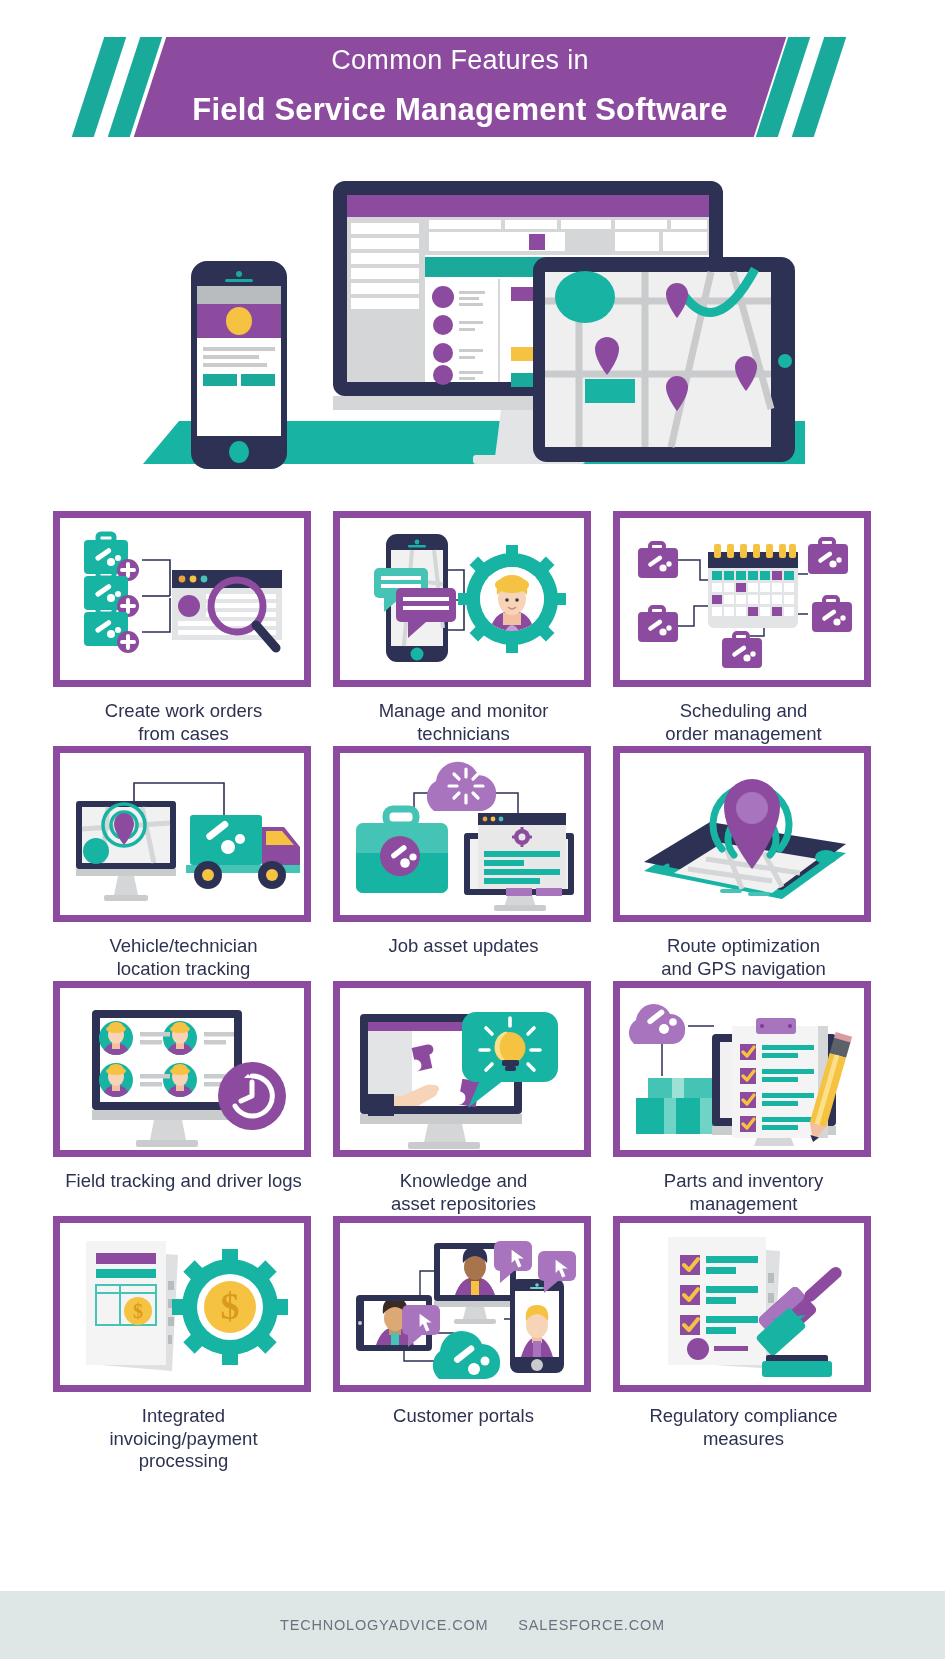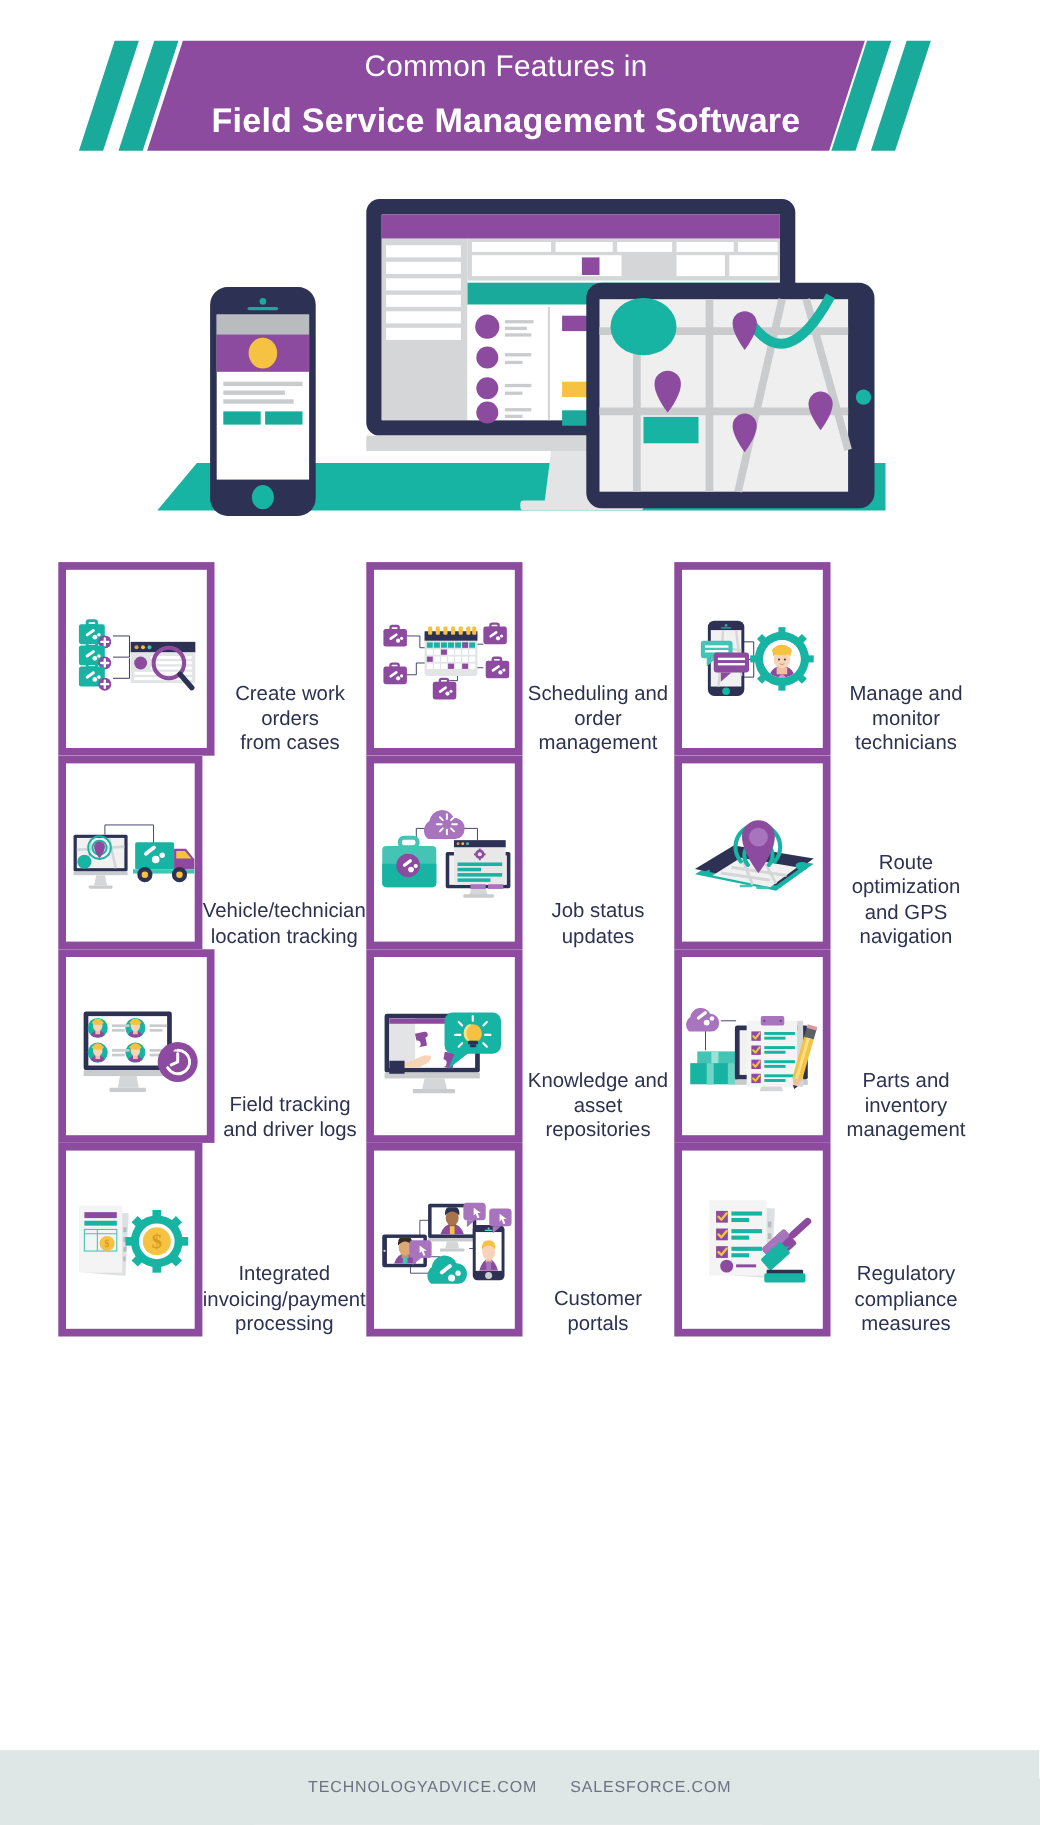--- a/index.html
+++ b/index.html
@@ -73,21 +73,22 @@
   .grid {
     display: grid;
     grid-template-columns: repeat(3, 280px);
     column-gap: 0px;
     justify-content: center;
     margin-top: 12px;
   }
   .cell {
     width: 280px;
     display: flex;
-    align-items: flex-end;
+    flex-direction: column;
+    align-items: flex-start;
   }
   .card-frame {
     width: 258px;
     height: 176px;
     border: 7px solid #8c4b9e;
     background: #ffffff;
     display: flex;
     align-items: center;
     justify-content: center;
     overflow: hidden;
@@ -301,20 +302,90 @@
         <circle cx="175" cy="88" r="26" fill="none" stroke="#8c4b9e" stroke-width="7"></circle>
         <line x1="194" y1="107" x2="214" y2="130" stroke="#2d3154" stroke-width="9" stroke-linecap="round"></line>
       </svg>
     </div>
     <div class="caption">Create work orders<br>from cases</div>
   </div>
 
   <div class="cell">
     <div class="card-frame">
       <svg width="240" height="162" viewBox="0 0 240 162">
+        <g stroke="#2d3154" stroke-width="1.6" fill="none">
+            <path d="M100 52 H122 V82"></path>
+            <path d="M100 82 H122"></path>
+            <path d="M100 112 H122 V84"></path>
+          </g>
+        <rect x="44" y="16" width="62" height="128" rx="11" fill="#2d3154"></rect>
+        <rect x="49" y="32" width="52" height="96" fill="#f1f1f1"></rect>
+        <g stroke="#d4d6d8" stroke-width="4" fill="none">
+            <line x1="49" y1="60" x2="101" y2="66"></line>
+            <line x1="70" y1="32" x2="62" y2="128"></line>
+            <line x1="92" y1="32" x2="101" y2="110"></line>
+          </g>
+        <circle cx="75" cy="24" r="2.4" fill="#17b3a3"></circle>
+          <rect x="66" y="27" width="18" height="2.4" rx="1.2" fill="#17b3a3"></rect>
+        <circle cx="75" cy="136" r="6.5" fill="#17b3a3"></circle>
+        <g>
+          <rect x="32" y="50" width="54" height="30" rx="5" fill="#45c4b5"></rect>
+          <polygon points="42,80 42,94 58,80" fill="#45c4b5"></polygon>
+          <g fill="#fff">
+              <rect x="39" y="58" width="40" height="4"></rect>
+              <rect x="39" y="66" width="40" height="4"></rect>
+            </g>
+        </g>
+        <g>
+          <rect x="54" y="70" width="60" height="34" rx="5" fill="#8c4b9e"></rect>
+          <polygon points="66,104 66,120 84,104" fill="#8c4b9e"></polygon>
+          <g fill="#fff">
+              <rect x="61" y="79" width="46" height="4"></rect>
+              <rect x="61" y="88" width="46" height="4"></rect>
+            </g>
+        </g>
+        <g transform="translate(170,81)">
+          <g fill="#17b3a3">
+            <circle r="46"></circle>
+            <g>
+              <rect x="-6" y="-54" width="12" height="14"></rect>
+                <rect x="-6" y="40" width="12" height="14"></rect>
+              <rect x="-54" y="-6" width="14" height="12"></rect>
+                <rect x="40" y="-6" width="14" height="12"></rect>
+              <rect x="-6" y="-54" width="12" height="14" transform="rotate(45)"></rect>
+                <rect x="-6" y="40" width="12" height="14" transform="rotate(45)"></rect>
+              <rect x="-54" y="-6" width="14" height="12" transform="rotate(45)"></rect>
+                <rect x="40" y="-6" width="14" height="12" transform="rotate(45)"></rect>
+            </g>
+          </g>
+          <circle r="32" fill="#fff"></circle>
+          <clipPath id="tc2">
+              <circle r="32"></circle>
+            </clipPath>
+          <g clip-path="url(#tc2)">
+            <circle r="32" fill="#fff"></circle>
+            <path d="M-22 32 q4 -20 22 -20 q18 0 22 20 z" fill="#8c4b9e"></path>
+            <path d="M-9 14 h18 v12 h-18z" fill="#f0c0a0"></path>
+            <path d="M-7 32 q7 -12 14 0 z" fill="#c99ad6"></path>
+            <ellipse cx="0" cy="0" rx="14" ry="16" fill="#f7d3b8"></ellipse>
+            <path d="M-15 -4 q15 -16 30 0 q2 -20 -15 -20 q-17 0 -15 20z" fill="#f5c242"></path>
+            <ellipse cx="0" cy="-14" rx="17" ry="8" fill="#f5c242"></ellipse>
+            <circle cx="-5" cy="1" r="1.8" fill="#3a3a3a"></circle>
+              <circle cx="5" cy="1" r="1.8" fill="#3a3a3a"></circle>
+            <path d="M-4 8 q4 4 8 0" stroke="#c98b6d" stroke-width="1.5" fill="none"></path>
+          </g>
+        </g>
+      </svg>
+    </div>
+    <div class="caption">Manage and monitor<br>technicians</div>
+  </div>
+
+  <div class="cell">
+    <div class="card-frame">
+      <svg width="240" height="162" viewBox="0 0 240 162">
         <g stroke="#2d3154" stroke-width="1.5" fill="none">
           <path d="M56 42 H78 V62 H88"></path>
             <path d="M56 108 H72 V88 H88"></path>
           <path d="M186 56 H166 V70 H150"></path>
             <path d="M186 96 H170 V88 H156"></path>
           <path d="M128 118 H142 V96"></path>
         </g>
         <g>
           <rect x="86" y="34" width="90" height="76" rx="6" fill="#e2e4e6"></rect>
           <rect x="86" y="34" width="90" height="16" fill="#2d3154"></rect>
@@ -415,90 +486,20 @@
           </g>
         </g>
       </svg>
     </div>
     <div class="caption">Scheduling and<br>order management</div>
   </div>
 
   <div class="cell">
     <div class="card-frame">
       <svg width="240" height="162" viewBox="0 0 240 162">
-        <g stroke="#2d3154" stroke-width="1.6" fill="none">
-            <path d="M100 52 H122 V82"></path>
-            <path d="M100 82 H122"></path>
-            <path d="M100 112 H122 V84"></path>
-          </g>
-        <rect x="44" y="16" width="62" height="128" rx="11" fill="#2d3154"></rect>
-        <rect x="49" y="32" width="52" height="96" fill="#f1f1f1"></rect>
-        <g stroke="#d4d6d8" stroke-width="4" fill="none">
-            <line x1="49" y1="60" x2="101" y2="66"></line>
-            <line x1="70" y1="32" x2="62" y2="128"></line>
-            <line x1="92" y1="32" x2="101" y2="110"></line>
-          </g>
-        <circle cx="75" cy="24" r="2.4" fill="#17b3a3"></circle>
-          <rect x="66" y="27" width="18" height="2.4" rx="1.2" fill="#17b3a3"></rect>
-        <circle cx="75" cy="136" r="6.5" fill="#17b3a3"></circle>
-        <g>
-          <rect x="32" y="50" width="54" height="30" rx="5" fill="#45c4b5"></rect>
-          <polygon points="42,80 42,94 58,80" fill="#45c4b5"></polygon>
-          <g fill="#fff">
-              <rect x="39" y="58" width="40" height="4"></rect>
-              <rect x="39" y="66" width="40" height="4"></rect>
-            </g>
-        </g>
-        <g>
-          <rect x="54" y="70" width="60" height="34" rx="5" fill="#8c4b9e"></rect>
-          <polygon points="66,104 66,120 84,104" fill="#8c4b9e"></polygon>
-          <g fill="#fff">
-              <rect x="61" y="79" width="46" height="4"></rect>
-              <rect x="61" y="88" width="46" height="4"></rect>
-            </g>
-        </g>
-        <g transform="translate(170,81)">
-          <g fill="#17b3a3">
-            <circle r="46"></circle>
-            <g>
-              <rect x="-6" y="-54" width="12" height="14"></rect>
-                <rect x="-6" y="40" width="12" height="14"></rect>
-              <rect x="-54" y="-6" width="14" height="12"></rect>
-                <rect x="40" y="-6" width="14" height="12"></rect>
-              <rect x="-6" y="-54" width="12" height="14" transform="rotate(45)"></rect>
-                <rect x="-6" y="40" width="12" height="14" transform="rotate(45)"></rect>
-              <rect x="-54" y="-6" width="14" height="12" transform="rotate(45)"></rect>
-                <rect x="40" y="-6" width="14" height="12" transform="rotate(45)"></rect>
-            </g>
-          </g>
-          <circle r="32" fill="#fff"></circle>
-          <clipPath id="tc2">
-              <circle r="32"></circle>
-            </clipPath>
-          <g clip-path="url(#tc2)">
-            <circle r="32" fill="#fff"></circle>
-            <path d="M-22 32 q4 -20 22 -20 q18 0 22 20 z" fill="#8c4b9e"></path>
-            <path d="M-9 14 h18 v12 h-18z" fill="#f0c0a0"></path>
-            <path d="M-7 32 q7 -12 14 0 z" fill="#c99ad6"></path>
-            <ellipse cx="0" cy="0" rx="14" ry="16" fill="#f7d3b8"></ellipse>
-            <path d="M-15 -4 q15 -16 30 0 q2 -20 -15 -20 q-17 0 -15 20z" fill="#f5c242"></path>
-            <ellipse cx="0" cy="-14" rx="17" ry="8" fill="#f5c242"></ellipse>
-            <circle cx="-5" cy="1" r="1.8" fill="#3a3a3a"></circle>
-              <circle cx="5" cy="1" r="1.8" fill="#3a3a3a"></circle>
-            <path d="M-4 8 q4 4 8 0" stroke="#c98b6d" stroke-width="1.5" fill="none"></path>
-          </g>
-        </g>
-      </svg>
-    </div>
-    <div class="caption">Manage and monitor<br>technicians</div>
-  </div>
-
-  <div class="cell">
-    <div class="card-frame">
-      <svg width="240" height="162" viewBox="0 0 240 162">
         <path d="M72 48 V30 H162 V76" stroke="#2d3154" stroke-width="1.6" fill="none"></path>
         <g>
           <rect x="14" y="48" width="100" height="68" rx="3" fill="#2d3154"></rect>
           <rect x="20" y="54" width="88" height="56" fill="#f1f1f1"></rect>
           <g stroke="#d4d6d8" stroke-width="5" fill="none">
             <line x1="20" y1="76" x2="108" y2="70"></line>
               <line x1="46" y1="54" x2="40" y2="110"></line>
               <line x1="80" y1="54" x2="92" y2="110"></line>
           </g>
           <circle cx="34" cy="98" r="13" fill="#17b3a3"></circle>
@@ -584,21 +585,21 @@
                 <rect x="142" y="107" width="40" height="6"></rect>
               <rect x="142" y="116" width="76" height="6"></rect>
                 <rect x="142" y="125" width="56" height="6"></rect>
             </g>
             <rect x="164" y="135" width="26" height="8" fill="#a874bd"></rect>
             <rect x="194" y="135" width="26" height="8" fill="#a874bd"></rect>
           </g>
         </g>
       </svg>
     </div>
-    <div class="caption">Job status updates</div>
+    <div class="caption">Job asset updates</div>
   </div>
 
   <div class="cell">
     <div class="card-frame">
       <svg width="240" height="162" viewBox="0 0 240 162">
         <g>
           <path d="M22 118 L88 78 L224 100 L160 146 Z" fill="#17b3a3"></path>
           <path d="M22 118 L88 78 L224 100 L160 146 Z" fill="#2d3154" transform="translate(0,-9)"></path>
           <path d="M52 120 L100 90 L196 106 L150 140 Z" fill="#f1f1f1"></path>
           <g stroke="#d4d6d8" stroke-width="5" fill="none">

